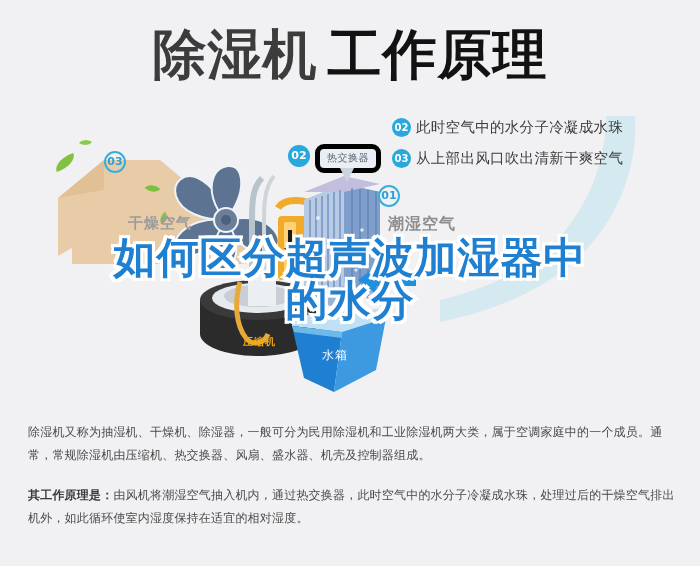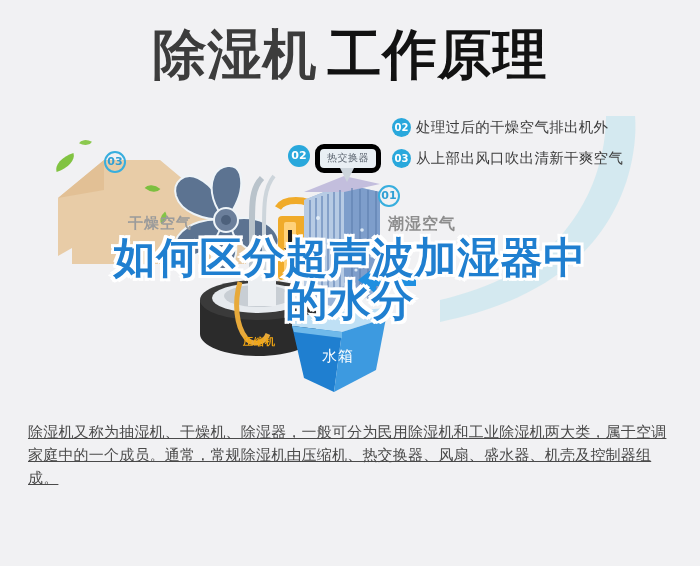--- a/index.html
+++ b/index.html
@@ -72,21 +72,21 @@
     left: 388px; top: 96px;
     font-size: 16px;
     color: #8d8d8d;
     font-family: "DejaVu Sans", "Liberation Sans", sans-serif;
     letter-spacing: 1px;
     font-weight: 600;
   }
   .label-tank {
     position: absolute;
     left: 322px; top: 229px;
-    font-size: 15px;
+    font-size: 12px;
     color: #ffffff;
     font-family: "DejaVu Sans", "Liberation Sans", sans-serif;
     letter-spacing: 1px;
   }
   .label-compressor {
     position: absolute;
     left: 243px; top: 217px;
     font-size: 10px;
     color: #f3a712;
     font-family: "DejaVu Sans", "Liberation Sans", sans-serif;
@@ -239,25 +239,24 @@
        3px 3px 0 #fff, -3px 3px 0 #fff, 3px -3px 0 #fff, -3px -3px 0 #fff;
     white-space: nowrap;
   }
 
   
   .body-text {
     position: absolute;
     left: 28px;
     width: 650px;
     font-family: "DejaVu Sans", "Liberation Sans", sans-serif;
-    font-size: 15px;
+    font-size: 12px;
     line-height: 23px;
     color: #4a4a4a;
     letter-spacing: .2px;
-    text-decoration: underline;
   }
   #para-1 { top: 421px; }
   #para-2 { top: 484px; }
   .lead { font-weight: 700; color: #3a3a3a; }
 </style>
 </head>
 <body>
 
 <div id="page">
 
@@ -383,29 +382,30 @@
     <div class="callout">热交换器</div>
 
     <div class="label-dry">干燥空气</div>
     <div class="label-humid">潮湿空气</div>
     <div class="label-compressor">压缩机</div>
     <div class="label-tank">水箱</div>
 
     <div class="legend">
       <div class="legend-row" id="legend-row-1">
         <span class="legend-badge">02</span>
-        <span class="legend-text">处理过后的干燥空气排出机外</span>
+        <span class="legend-text">此时空气中的水分子冷凝成水珠</span>
       </div>
       <div class="legend-row" id="legend-row-2">
         <span class="legend-badge">03</span>
         <span class="legend-text">从上部出风口吹出清新干爽空气</span>
       </div>
     </div>
   </div>
 
   <div class="overlay">
     <div class="overlay-line">如何区分超声波加湿器中</div>
     <div class="overlay-line">的水分</div>
   </div>
 
   <p class="body-text" id="para-1">除湿机又称为抽湿机、干燥机、除湿器，一般可分为民用除湿机和工业除湿机两大类，属于空调家庭中的一个成员。通常，常规除湿机由压缩机、热交换器、风扇、盛水器、机壳及控制器组成。</p>
+  <p class="body-text" id="para-2"><span class="lead">其工作原理是：</span><span>由风机将潮湿空气抽入机内，通过热交换器，此时空气中的水分子冷凝成水珠，处理过后的干燥空气排出机外，如此循环使室内湿度保持在适宜的相对湿度。</span></p>
 
 </div>
 
 </body></html>

